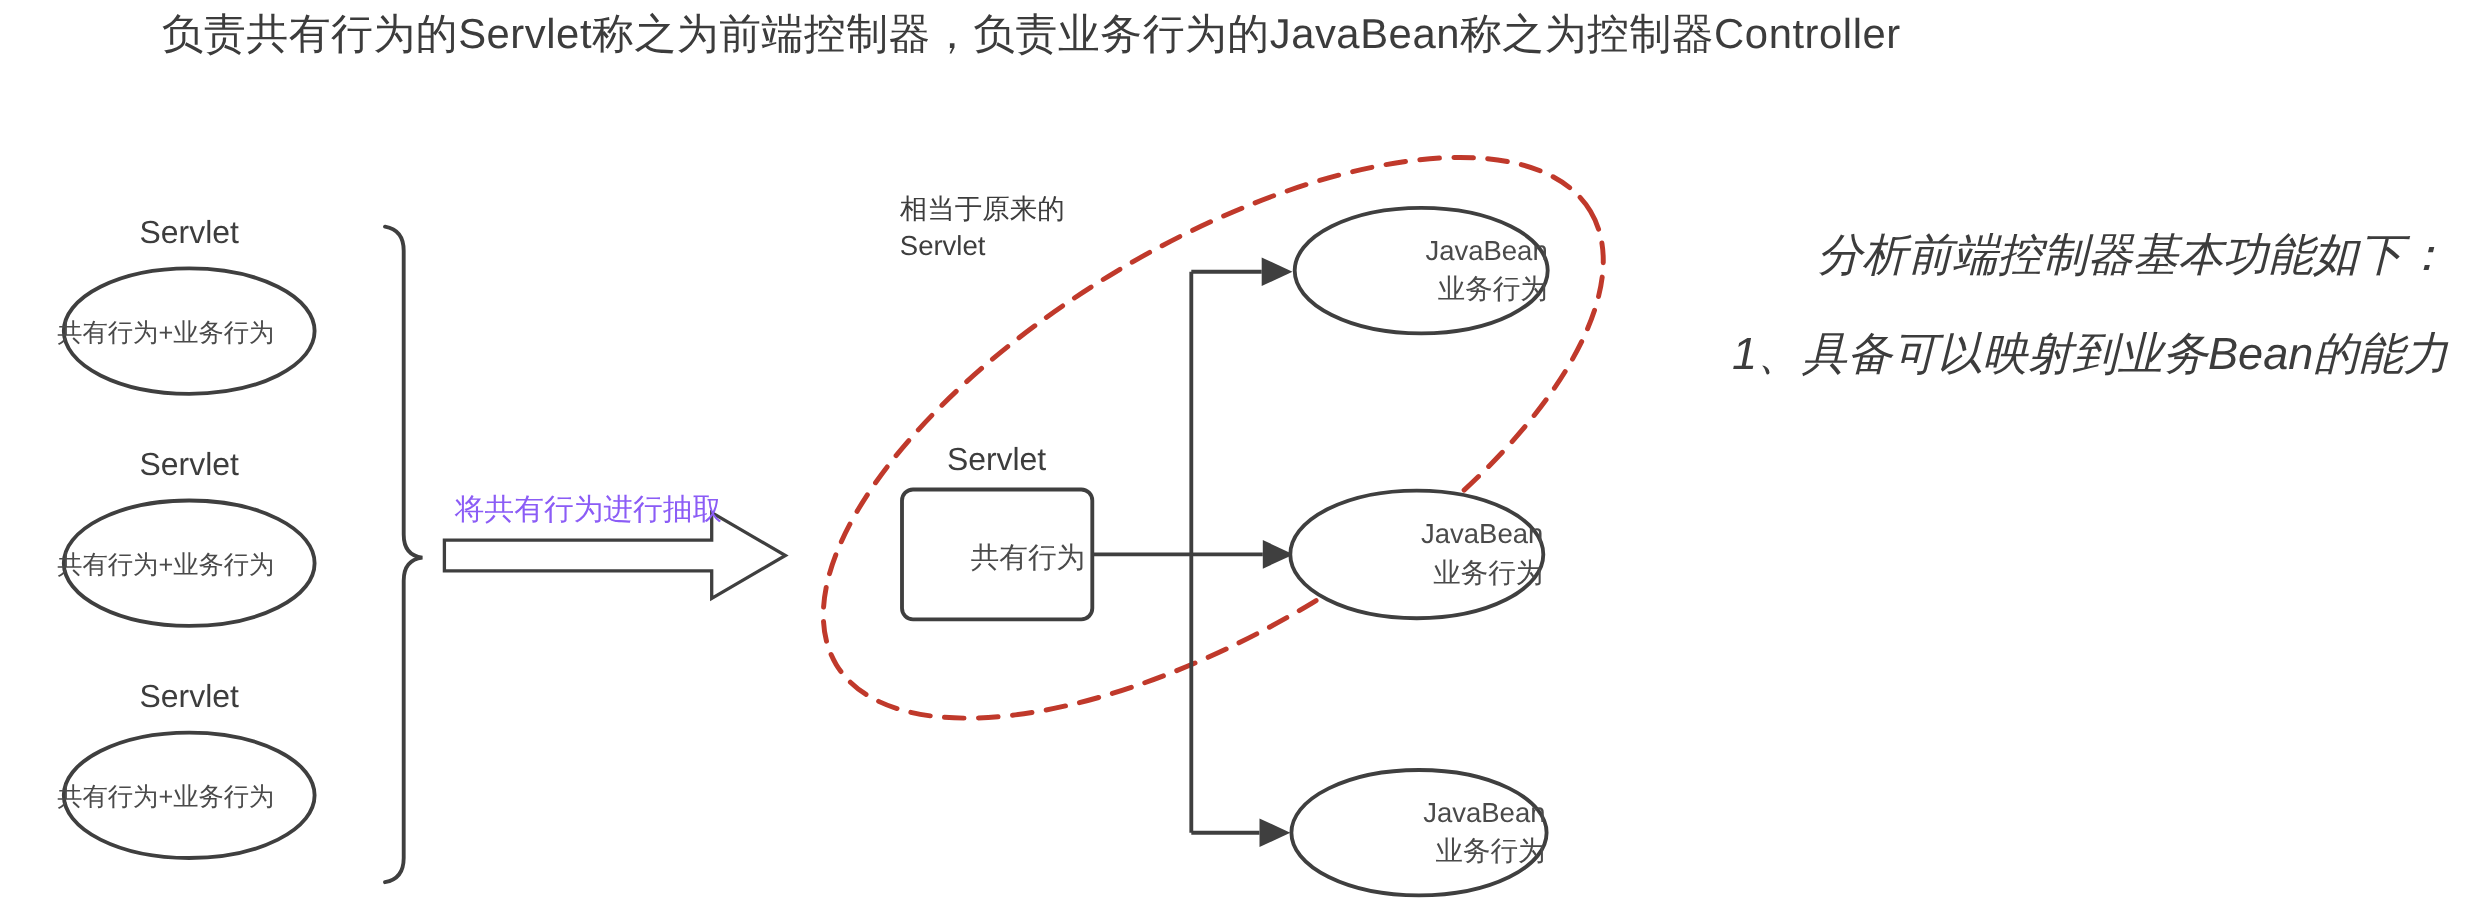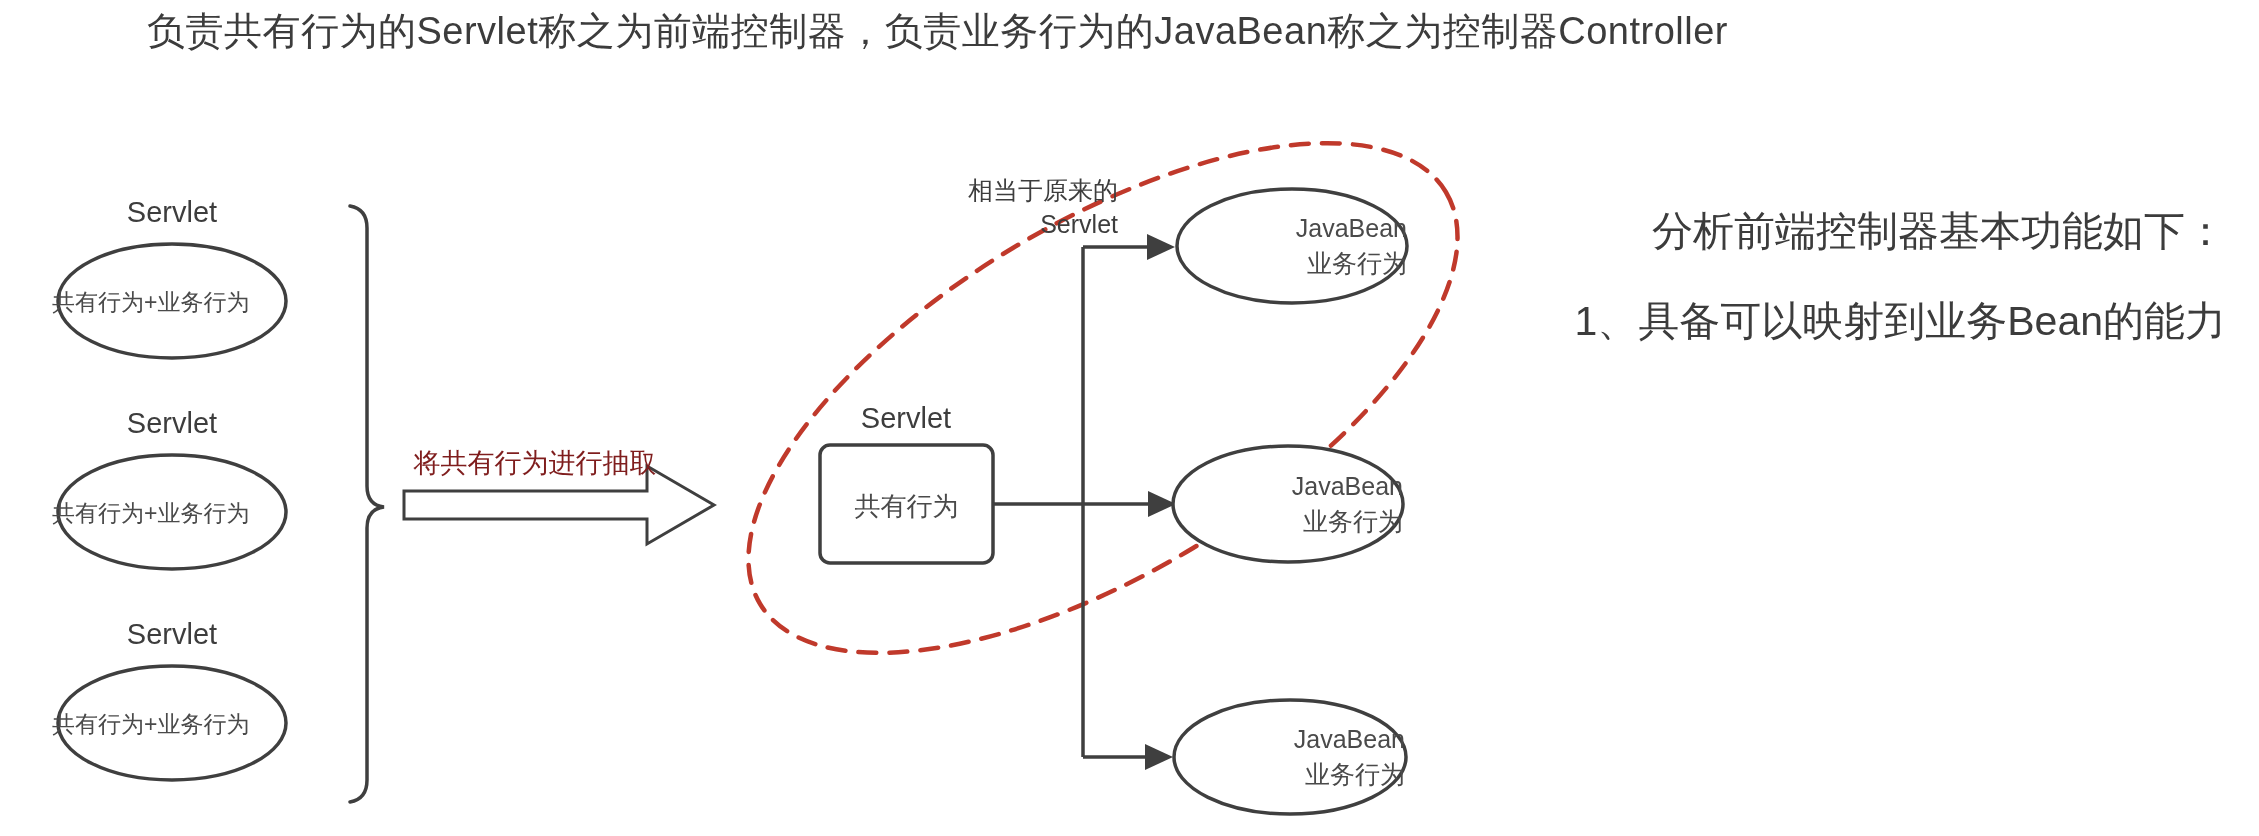--- a/index.html
+++ b/index.html
@@ -14,29 +14,29 @@
   }
   .abs { position: absolute; text-align: right; }
   .page-title {
     left: 28px; top: 6px; width: 1700px;
     font-size: 38px; letter-spacing: 0.5px;
     color: #3c3c3c; white-space: nowrap;
   }
   .svg-layer { position: absolute; left: 0; top: 0; }
   .node-label { text-align: center; font-size: 29px; color: #3d3d3d; }
   .ellipse-text { text-align: left; font-size: 23px; color: #4a4a4a; }
-  .arrow-label { text-align: center; font-size: 27px; color: #7f1d1d; white-space: nowrap; }
-  .annotation { text-align: right; font-size: 25px; line-height: 34px; color: #3d3d3d; }
+  .arrow-label { text-align: center; font-size: 27px; color: #8b5cf6; white-space: nowrap; }
+  .annotation { text-align: left; font-size: 25px; line-height: 34px; color: #3d3d3d; }
   .box-text { text-align: center; font-size: 26px; color: #4a4a4a; }
   .bean-text { text-align: right; font-size: 25px; line-height: 35px; color: #4a4a4a; }
   .notes {
     left: 1544px; top: 194px; width: 682px;
     font-size: 41px; line-height: 75px; color: #3c3c3c;
   }
-  .notes p { margin: 0 0 15px 0; }
+  .notes p { margin: 0 0 15px 0; font-style: italic; }
 </style>
 </head>
 <body>
 
 <div class="canvas">
 
   <div class="abs page-title">负责共有行为的Servlet称之为前端控制器，负责业务行为的JavaBean称之为控制器Controller</div>
 
   <svg class="svg-layer" width="2259" height="836" viewBox="0 0 2259 836">
 
@@ -78,21 +78,21 @@
   <div class="abs ellipse-text" style="left:52px;top:709px;width:240px;">共有行为+业务行为</div>
 
   <div class="abs arrow-label" style="left:385px;top:445px;width:300px;">将共有行为进行抽取</div>
 
   <div class="abs annotation" style="left:818px;top:173px;width:300px;">
     <div>相当于原来的</div>
     <div>Servlet</div>
   </div>
 
   <div class="abs node-label" style="left:806px;top:402px;width:200px;">Servlet</div>
-  <div class="abs box-text" style="left:820px;top:489px;width:173px;">共有行为</div>
+  <div class="abs box-text" style="left:820px;top:489px;width:173px;padding-left:28px;">共有行为</div>
 
   <div class="abs bean-text" style="left:1177px;top:211px;width:230px;">
     <div>JavaBean</div>
     <div>业务行为</div>
   </div>
   <div class="abs bean-text" style="left:1173px;top:469px;width:230px;">
     <div>JavaBean</div>
     <div>业务行为</div>
   </div>
   <div class="abs bean-text" style="left:1175px;top:722px;width:230px;">

